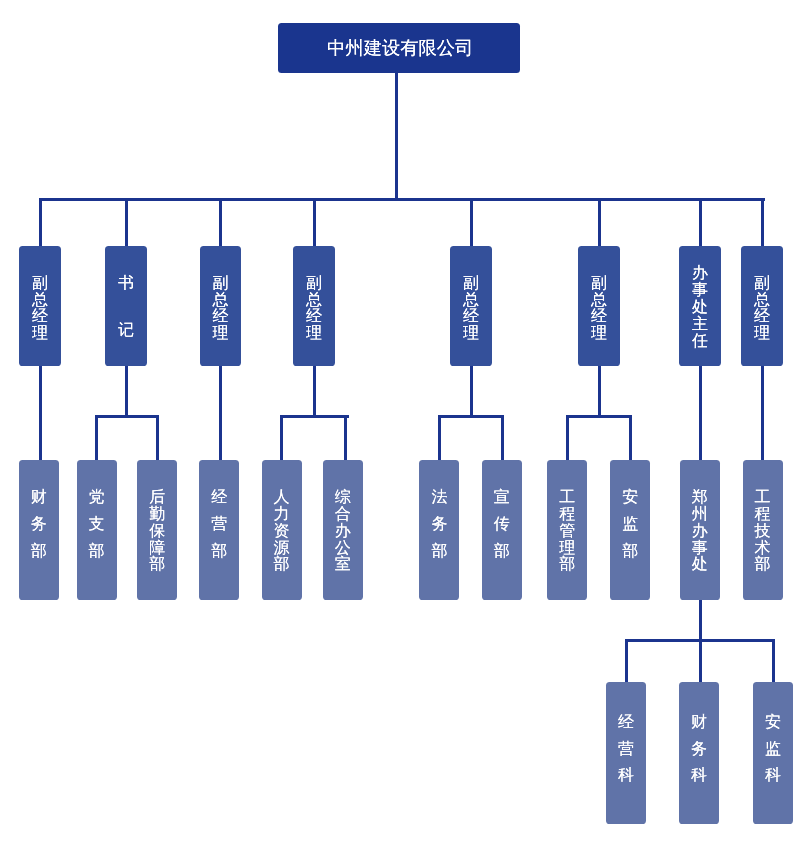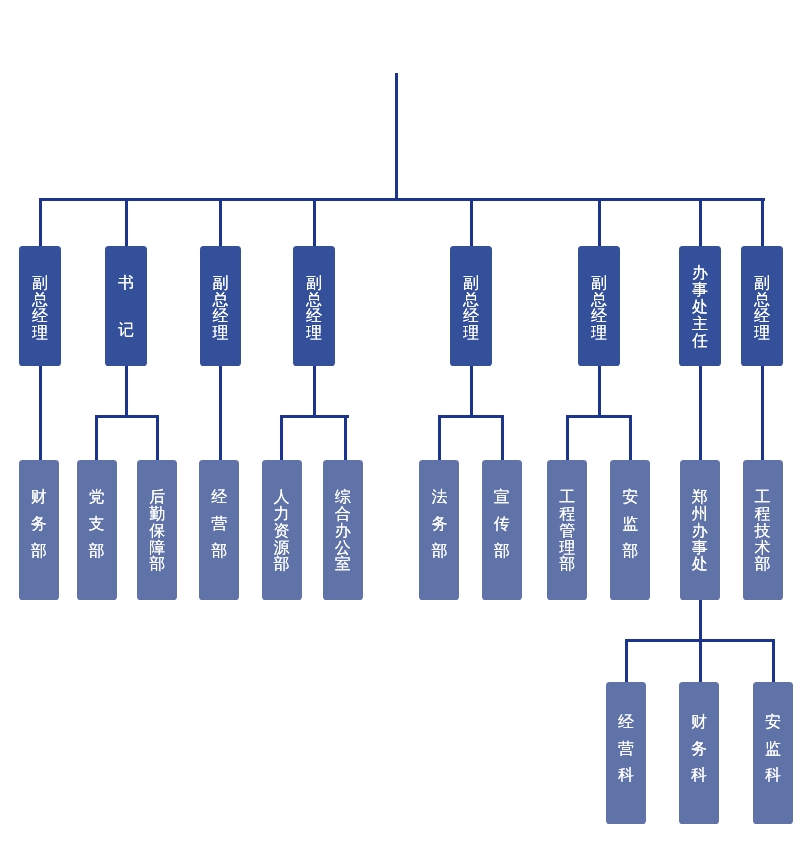--- a/index.html
+++ b/index.html
@@ -67,20 +67,23 @@
 
   <div class="conn" style="left:698.5px;top:365.7px;width:3px;height:94.1px;"></div>
   <div class="conn" style="left:761px;top:365.7px;width:3px;height:94.1px;"></div>
 
   <div class="conn" style="left:698.5px;top:599.5px;width:3px;height:42.5px;"></div>
   <div class="conn" style="left:625px;top:639px;width:150px;height:3px;"></div>
   <div class="conn" style="left:625px;top:639px;width:3px;height:43px;"></div>
   <div class="conn" style="left:698.5px;top:639px;width:3px;height:43px;"></div>
   <div class="conn" style="left:772px;top:639px;width:3px;height:43px;"></div>
 
+  <div class="node root" style="left:278.4px;top:23.2px;width:241.6px;height:49.4px;">
+    <div class="lbl">中州建设有限公司</div>
+  </div>
 
   <div class="node lv1" style="left:19.15px;top:246.2px;width:41.7px;height:119.5px;">
       <div class="lbl vtxt" style="height: 66.8px; margin-top: 4.8px;"><span class="ch" style="height: 16.7px; line-height: 16.3px;">副</span><span class="ch" style="height: 16.7px; line-height: 16.3px;">总</span><span class="ch" style="height: 16.7px; line-height: 16.3px;">经</span><span class="ch" style="height: 16.7px; line-height: 16.3px;">理</span></div>
     </div>
   <div class="node lv1" style="left:105.15px;top:246.2px;width:41.7px;height:119.5px;">
       <div class="lbl vtxt" style="height: 62.92px; margin-top: 1.4px;"><span class="ch" style="height: 15.73px; line-height: 15.73px;">书</span><span class="ch" style="height: 15.73px; line-height: 15.73px; margin-top: 31.46px;">记</span></div>
     </div>
   <div class="node lv1" style="left:199.65px;top:246.2px;width:41.7px;height:119.5px;">
       <div class="lbl vtxt" style="height: 66.8px; margin-top: 4.8px;"><span class="ch" style="height: 16.7px; line-height: 16.3px;">副</span><span class="ch" style="height: 16.7px; line-height: 16.3px;">总</span><span class="ch" style="height: 16.7px; line-height: 16.3px;">经</span><span class="ch" style="height: 16.7px; line-height: 16.3px;">理</span></div>
     </div>

